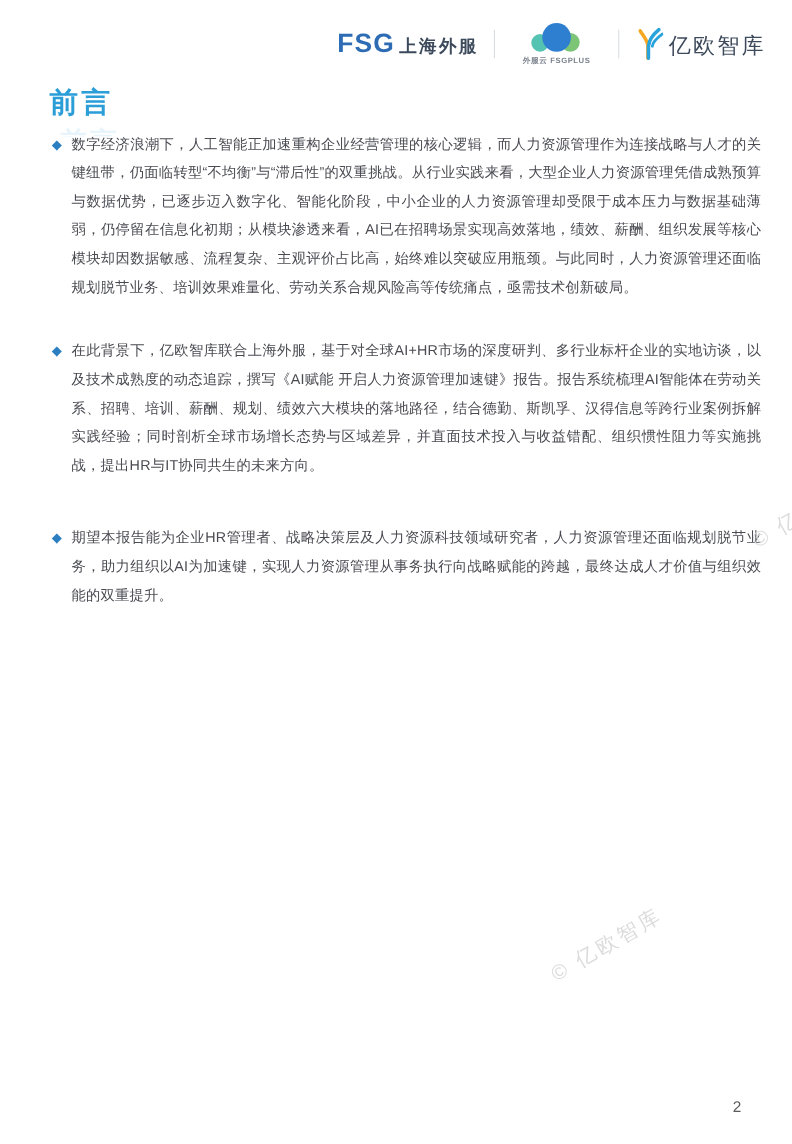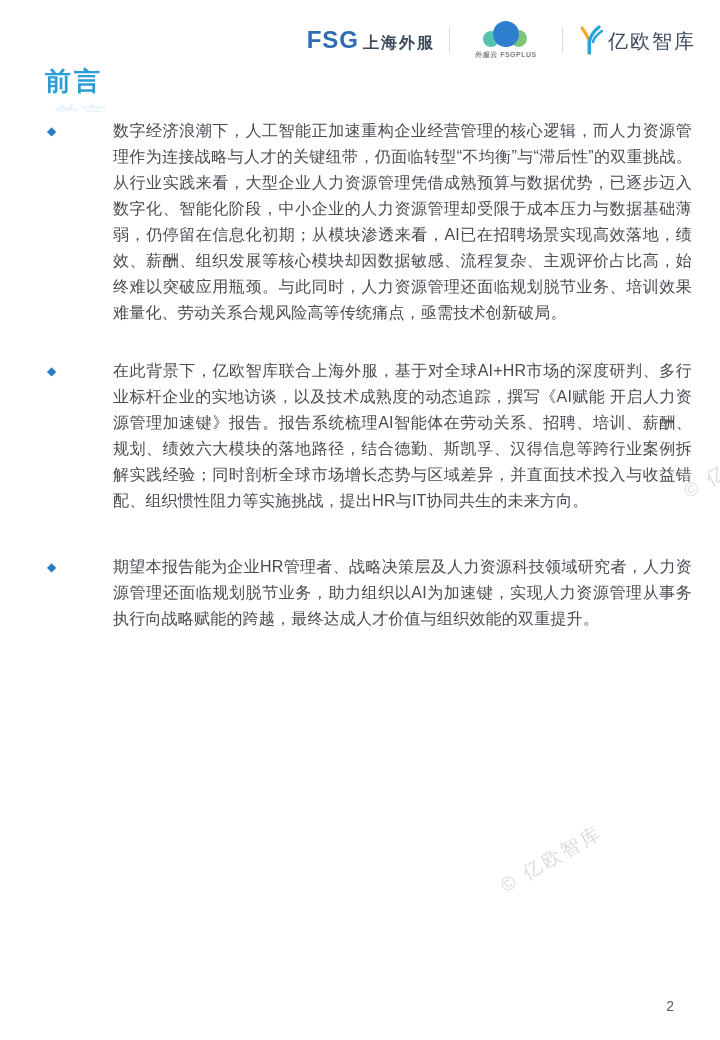--- a/index.html
+++ b/index.html
@@ -78,21 +78,21 @@
   .logo-yiou svg { margin-right: 5px; }
   .logo-yiou .yiou-name {
     font-size: 20px;
     color: #3d4a5c;
     letter-spacing: 2px;
   }
 
   
   .title-wrap {
     position: absolute;
-    top: 64px;
+    top: 76px;
     left: 45px;
   }
   .page-title {
     font-size: 26px;
     font-weight: bold;
     color: #2b9ed8;
     letter-spacing: 3px;
   }
   .title-echo {
     height: 12px;
@@ -118,26 +118,25 @@
     align-items: flex-start;
   }
   .bullet {
     flex: 0 0 18px;
     font-size: 12px;
     color: #2b7fc0;
     line-height: 26px;
   }
   .para-text {
     flex: 1;
-    font-size: 16px;
+    font-size: 13px;
     line-height: 26px;
     color: #4a4b52;
     text-align: justify;
     letter-spacing: 0.2px;
-    margin-left: 48px;
   }
   .gap-a { height: 32px; }
   .gap-b { height: 40px; }
 
   
   .watermark {
     position: absolute;
     font-size: 19px;
     color: #dcdcdc;
     letter-spacing: 3px;

